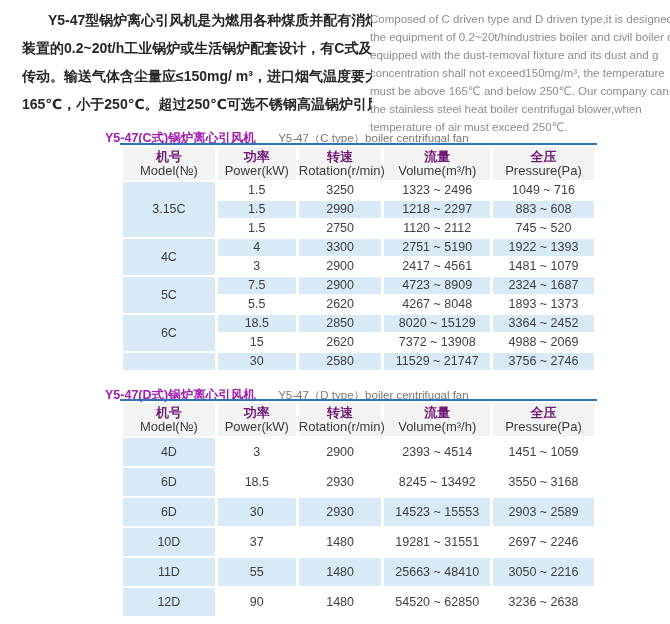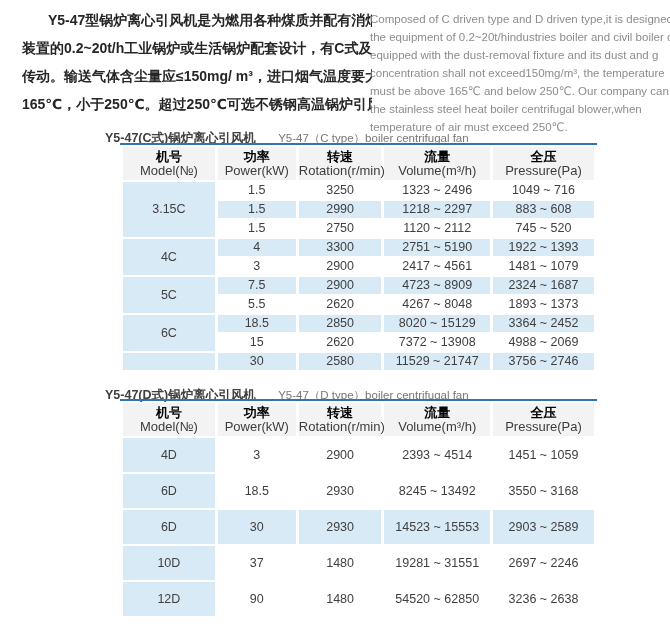--- a/index.html
+++ b/index.html
@@ -13,41 +13,41 @@
               font-size:14px; font-weight:bold; color:#262626; }
   .intro-cn .line { height:28px; line-height:28px; white-space:nowrap; }
   .intro-cn .line.indent { padding-left:26px; }
 
   .intro-en { position:absolute; left:370px; top:10px; width:300px; overflow:hidden;
               font-size:11.5px; color:#8c8c8c; }
   .intro-en .line { height:18px; line-height:18px; white-space:nowrap; }
 
   
   .tbl-title { position:absolute; left:105px; white-space:nowrap; }
-  .tbl-title .t-cn { font-weight:bold; font-size:12.5px; color:#404040; }
+  .tbl-title .t-cn { font-weight:bold; font-size:12.5px; color:#a21caf; }
   .tbl-title .t-en { font-size:11.5px; color:#777777; margin-left:18px; }
   #t1-title { top:128px; }
   #t2-title { top:385px; }
 
   
   .spec-table {
     position:absolute; left:120px; width:477px;
     border-collapse:separate; border-spacing:3px 2px; table-layout:fixed;
     border-top:2px solid #2f74b5;
   }
   #t1 { top:143px; }
   #t2 { top:399px; }
 
   .spec-table th { background:#f3f3f3; padding:2px 0 3px; font-weight:normal; }
-  .spec-table .h-cn { font-size:13px; font-weight:bold; color:#000000; line-height:16px; }
+  .spec-table .h-cn { font-size:13px; font-weight:bold; color:#701a75; line-height:16px; }
   .spec-table .h-en { font-size:13px; color:#3c3c3c; line-height:12px; }
 
   .spec-table td { text-align:center; font-size:12.5px; color:#3f3f3f;
                    height:17px; line-height:17px; padding:0; background:#ffffff; }
-  #t2 td { height:34px; line-height:19px; }
+  #t2 td { height:28px; line-height:19px; }
   .spec-table td.alt { background:#d9eaf7; }
   .spec-table td.model { background:#d9eaf7; vertical-align:middle; }
 </style>
 </head>
 <body>
 
 <div class="page">
 
   <div class="intro-cn" id="intro-cn">
       <div class="line indent">Y5-47型锅炉离心引风机是为燃用各种煤质并配有消烟除尘</div>
@@ -230,20 +230,27 @@
           <td class="alt">2903 ~ 2589</td>
         </tr>
         <tr>
           <td class="model" rowspan="1">10D</td>
           <td class="">37</td>
           <td class="">1480</td>
           <td class="">19281 ~ 31551</td>
           <td class="">2697 ~ 2246</td>
         </tr>
         <tr>
+          <td class="model" rowspan="1">11D</td>
+          <td class="alt">55</td>
+          <td class="alt">1480</td>
+          <td class="alt">25663 ~ 48410</td>
+          <td class="alt">3050 ~ 2216</td>
+        </tr>
+        <tr>
           <td class="model" rowspan="1">12D</td>
           <td class="">90</td>
           <td class="">1480</td>
           <td class="">54520 ~ 62850</td>
           <td class="">3236 ~ 2638</td>
         </tr>
       </tbody>
     </table>
 
 </div>

